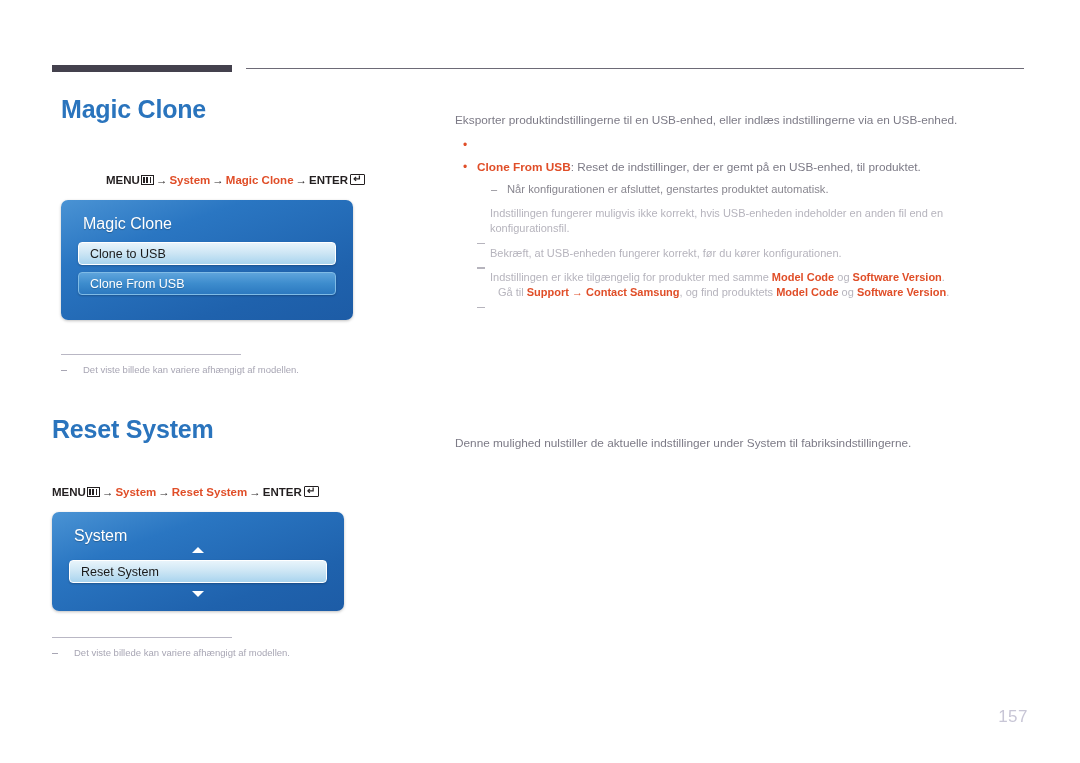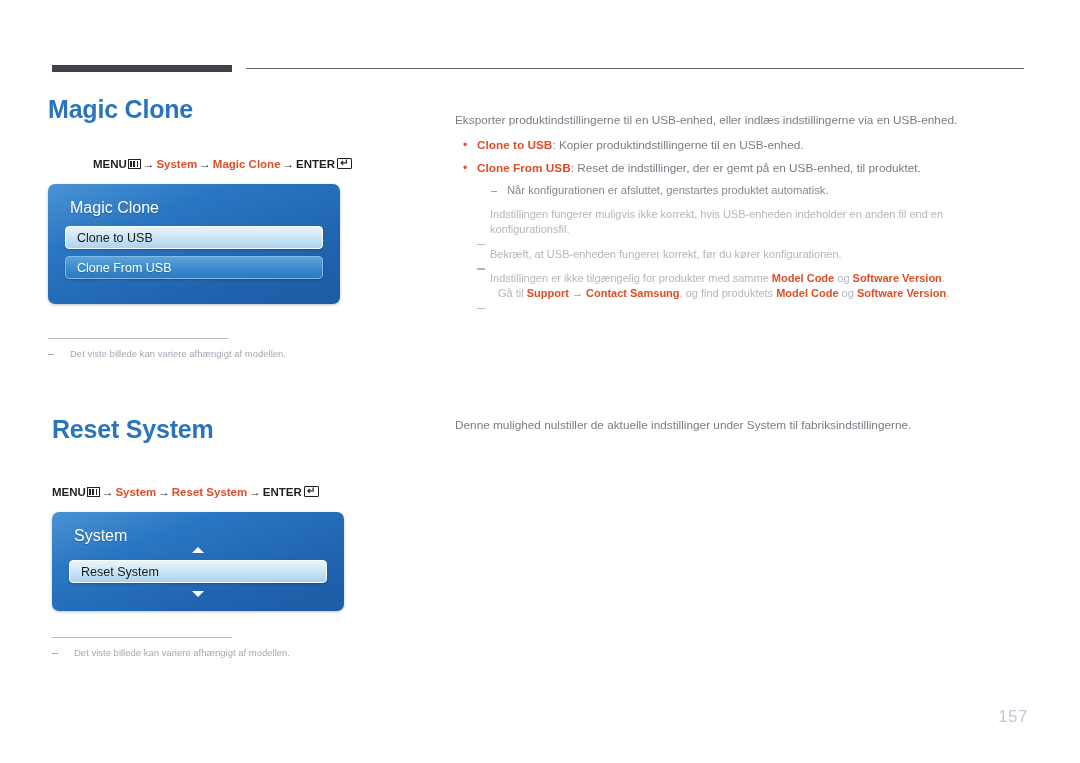--- a/index.html
+++ b/index.html
@@ -261,35 +261,35 @@
   
   .page-number {
     position: absolute;
     right: 52px;
     bottom: 36px;
     font-size: 17px;
     color: #c8c6d6;
     letter-spacing: 0.5px;
   }
 
-  .sec-magic-clone { position: absolute; left: 48px; top: 96px; width: 380px; }
+  .sec-magic-clone { position: absolute; left: 61px; top: 96px; width: 380px; }
   .sec-reset       { position: absolute; left: 52px; top: 416px; width: 380px; }
-  .sec-reset-right { position: absolute; left: 455px; top: 418px; width: 570px; }
+  .sec-reset-right { position: absolute; left: 455px; top: 436px; width: 570px; }
 </style>
 </head>
 <body>
 
 <div class="rule-thick"></div>
 <div class="rule-thin"></div>
 
 <div class="sec-magic-clone">
 
   <h1 class="page-heading">Magic Clone</h1>
 
-  <div class="breadcrumb" style="margin-top:34px;padding-left:45px;">
+  <div class="breadcrumb" style="margin-top:50px;padding-left:45px;">
     <span>MENU</span><span class="icon-menu"><i></i><i></i><i></i></span><span class="bc-arrow">→</span><span class="bc-accent">System</span><span class="bc-arrow">→</span><span class="bc-accent">Magic Clone</span><span class="bc-arrow">→</span><span>ENTER</span><span class="icon-enter"></span>
   </div>
 
   <div class="osd" style="margin-top:14px;">
     <div class="osd-title">Magic Clone</div>
     <div class="osd-rows">
       <div class="osd-row selected">
         <span>Clone to USB</span>
       </div>
       <div class="osd-row normal">
@@ -307,21 +307,20 @@
   </div>
 </div>
 
 <div class="col-right">
 
   <div class="body-line">Eksporter produktindstillingerne til en USB-enhed, eller indlæs indstillingerne via en USB-enhed.</div>
 
   <div class="bullet-list">
     <div class="bullet">
       <span class="dot">•</span>
-      <span><span class="accent">Clone to USB</span><span>: Kopier produktindstillingerne til en USB-enhed.</span></span>
     </div>
     <div class="bullet">
       <span class="dot">•</span>
       <span><span class="accent">Clone From USB</span><span>: Reset de indstillinger, der er gemt på en USB-enhed, til produktet.</span></span>
     </div>
   </div>
 
   <div class="subnote">
     <span class="sdash">–</span>
     <span>Når konfigurationen er afsluttet, genstartes produktet automatisk.</span>

